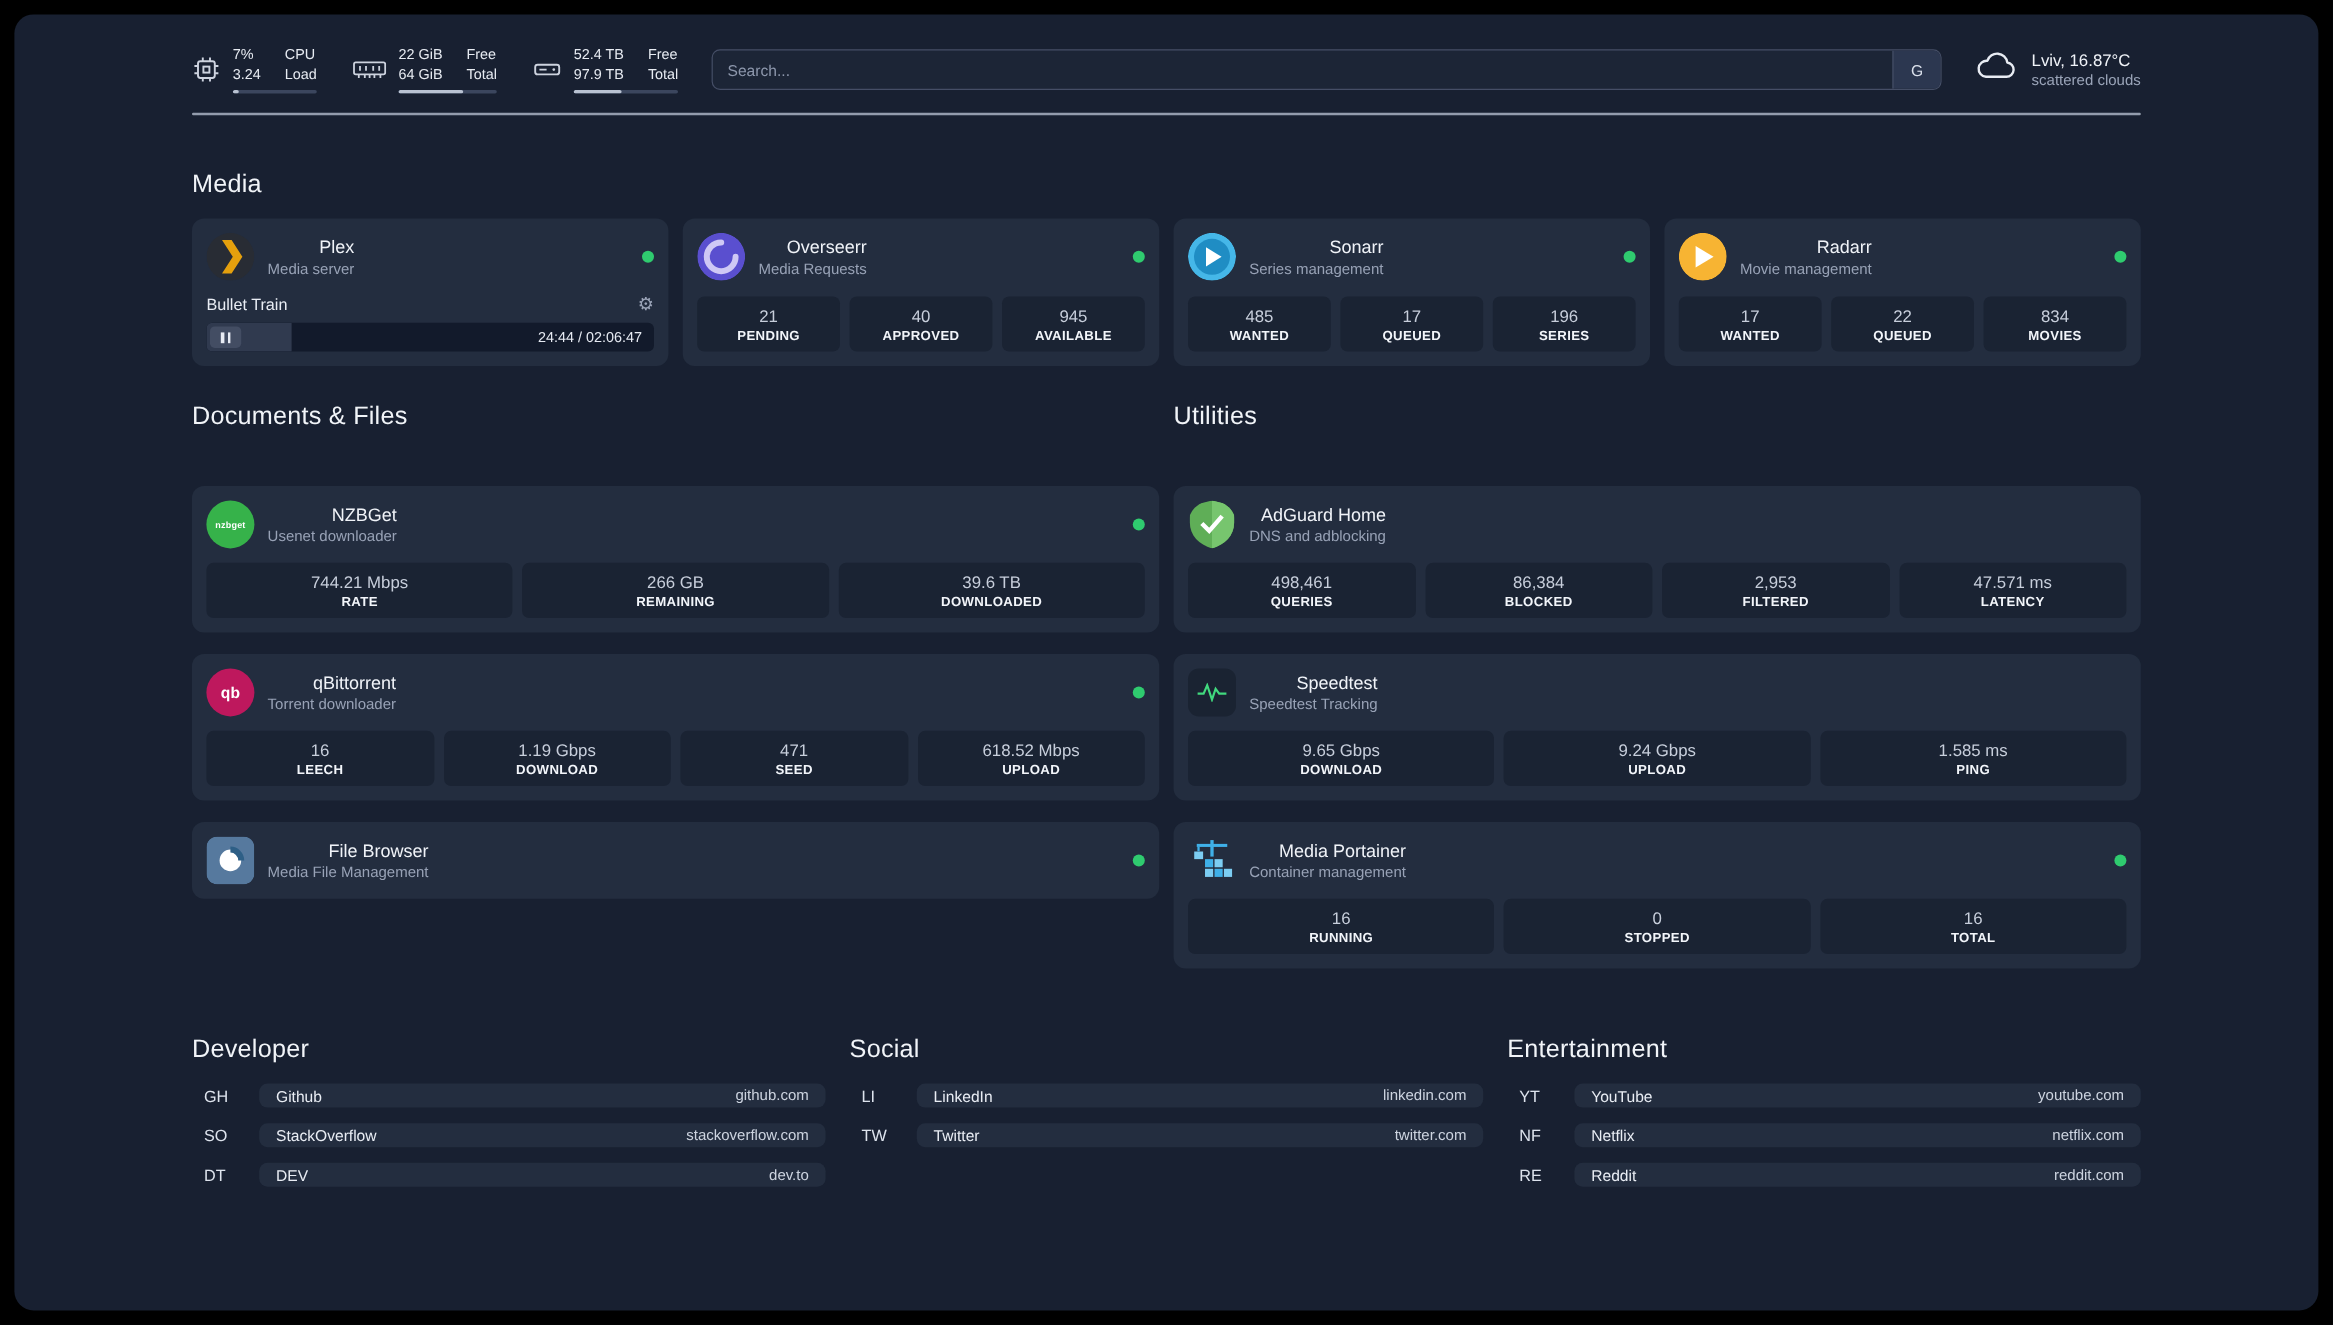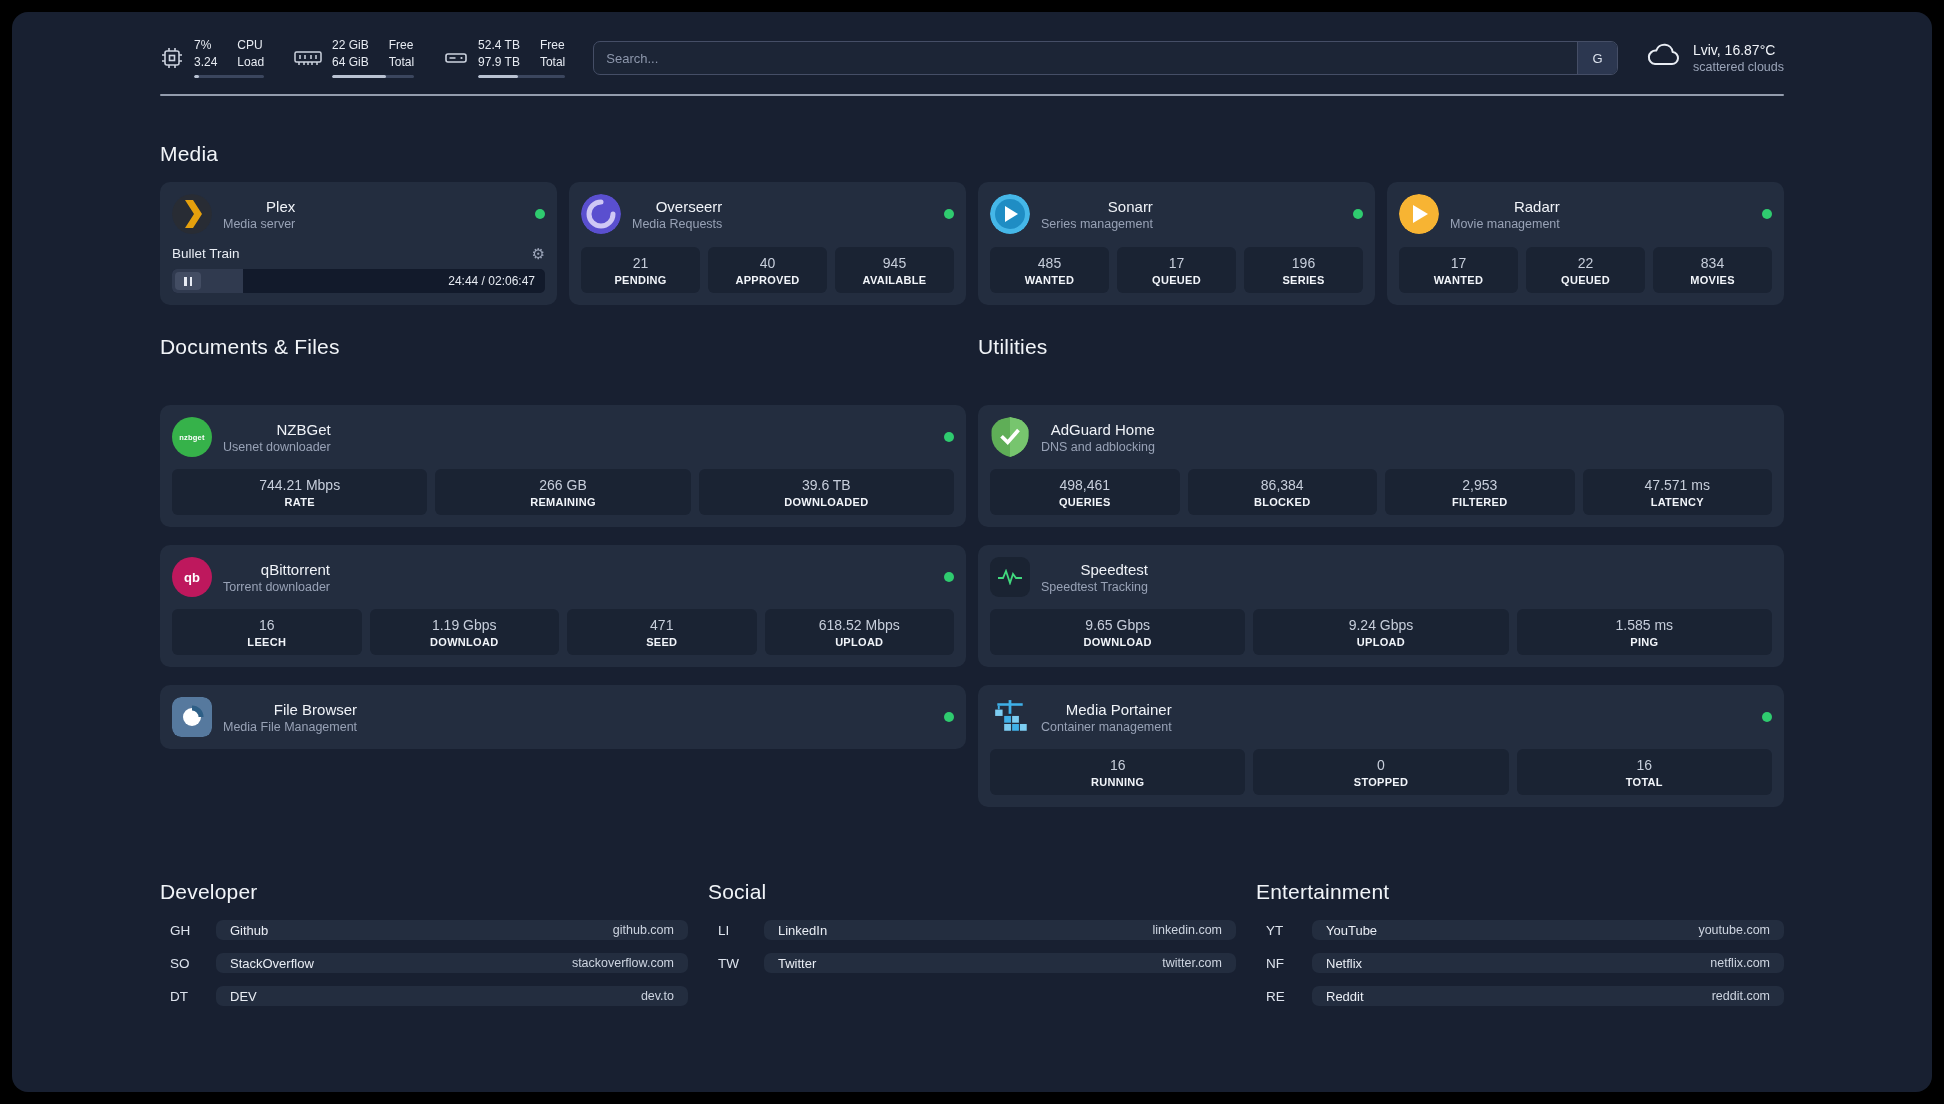--- a/index.html
+++ b/index.html
@@ -91,21 +91,21 @@
   .p-fill { position:absolute; left:0; top:0; bottom:0; width:19%; background:#303a4f; }
   .p-pause {
     position:absolute; left:3px; top:3px; bottom:3px; width:26px;
     background:#434d63; border-radius:4px;
     display:flex; align-items:center; justify-content:center; gap:3px; cursor:pointer;
   }
   .p-pause i { width:2.5px; height:9px; background:#e8ecf4; display:block; }
   .p-time { position:absolute; right:10px; top:50%; transform:translateY(-50%); font-size:12px; color:#e6eaf2; }
 
   
-  .links-grid { display:grid; grid-template-columns:1fr 1fr 1fr; gap:20px; margin-top:73px; }
+  .links-grid { display:grid; grid-template-columns:1fr 1fr 1fr; gap:20px; margin-top:56px; }
   .link-row { display:flex; align-items:stretch; height:20px; margin-bottom:13px; cursor:pointer; }
   .abbr { width:56px; display:flex; align-items:center; padding-left:10px; font-size:13.5px; font-weight:500; color:#dde3ed; }
   .pill {
     flex:1; background:#232d3f; border-radius:7px;
     display:flex; align-items:center; justify-content:space-between; padding:0 14px;
   }
   .l-name { font-size:13px; color:#e9edf4; }
   .l-url { font-size:12.5px; color:#cdd4e0; }
 </style>
 </head>

